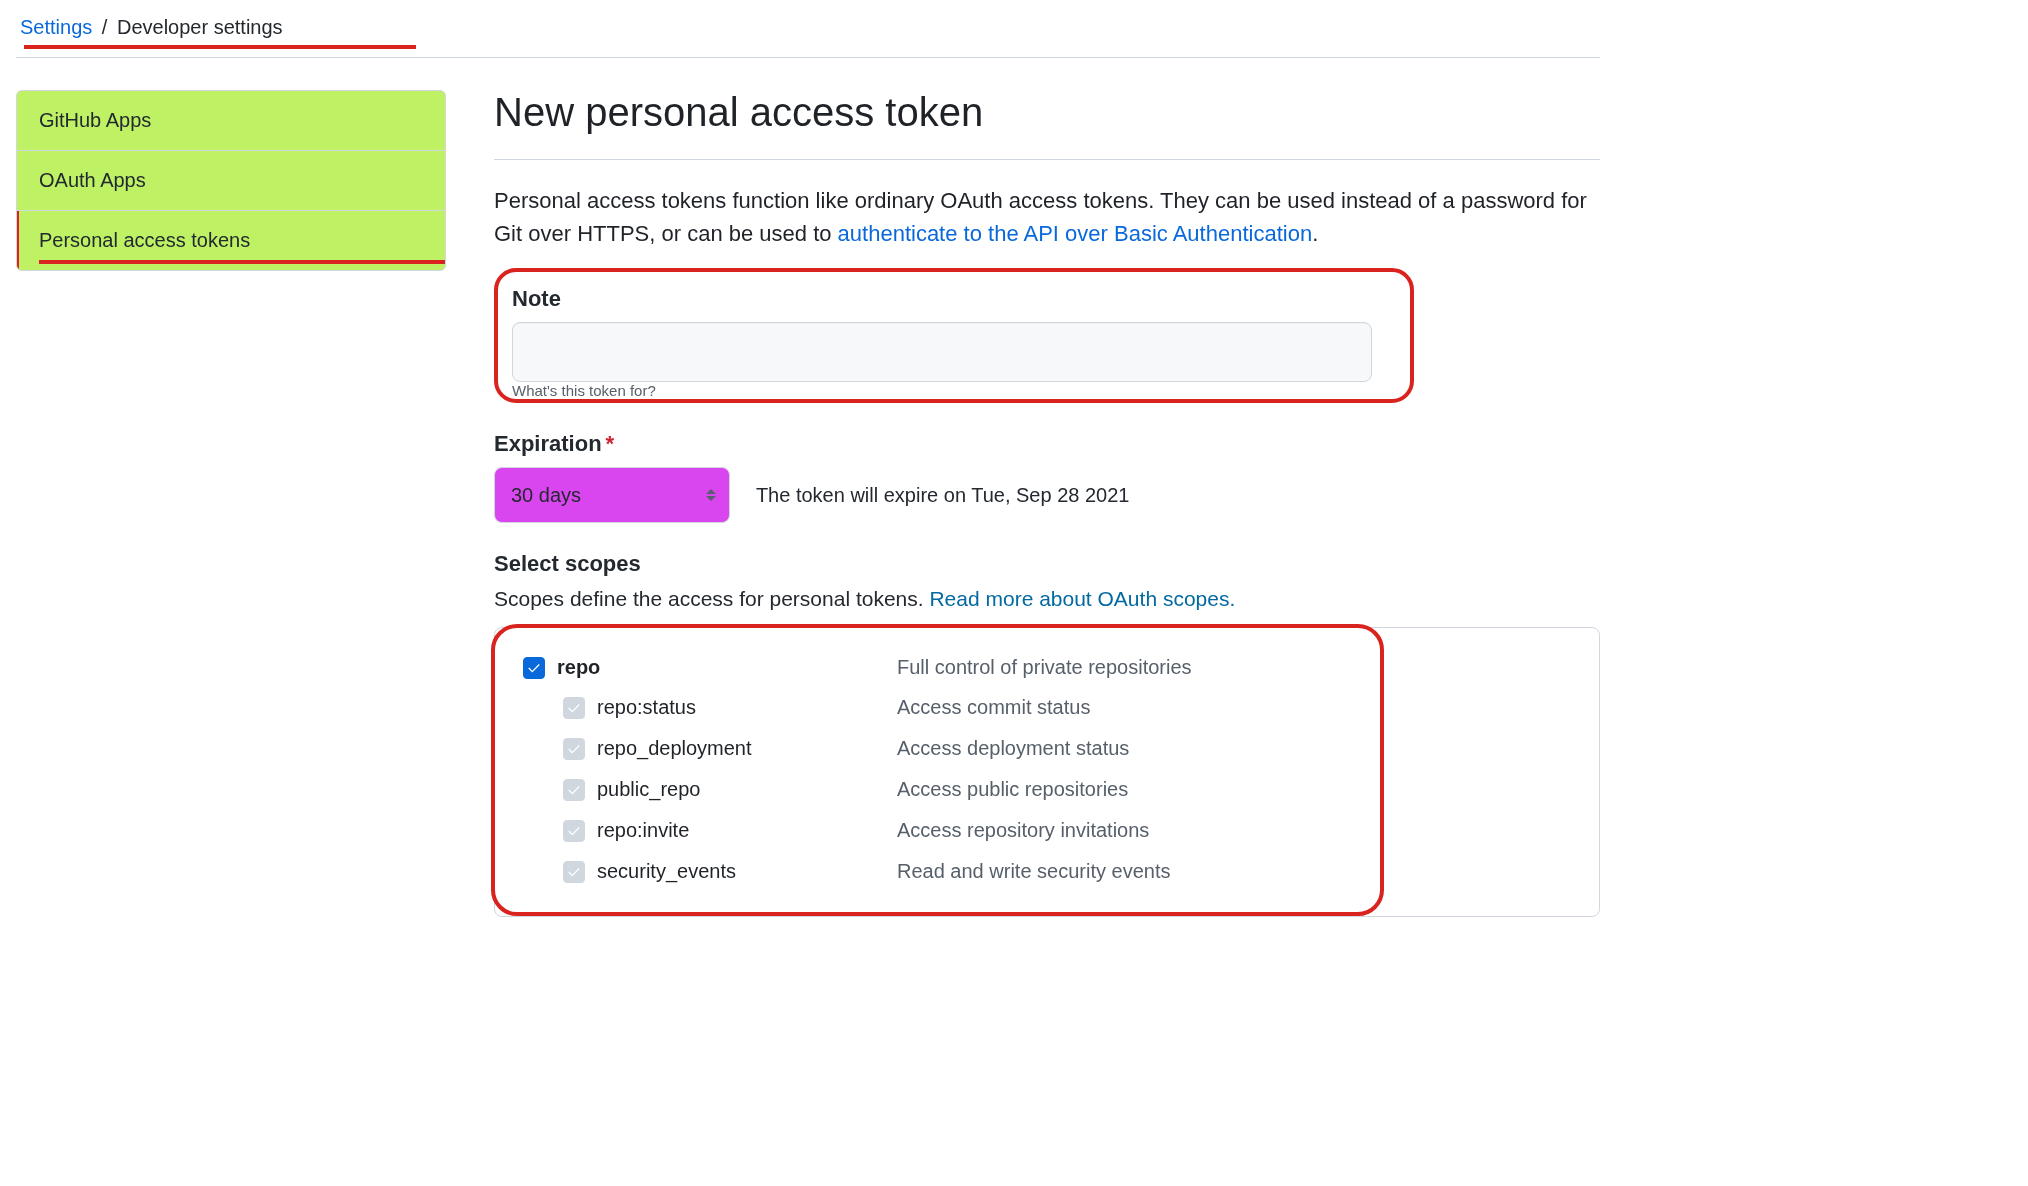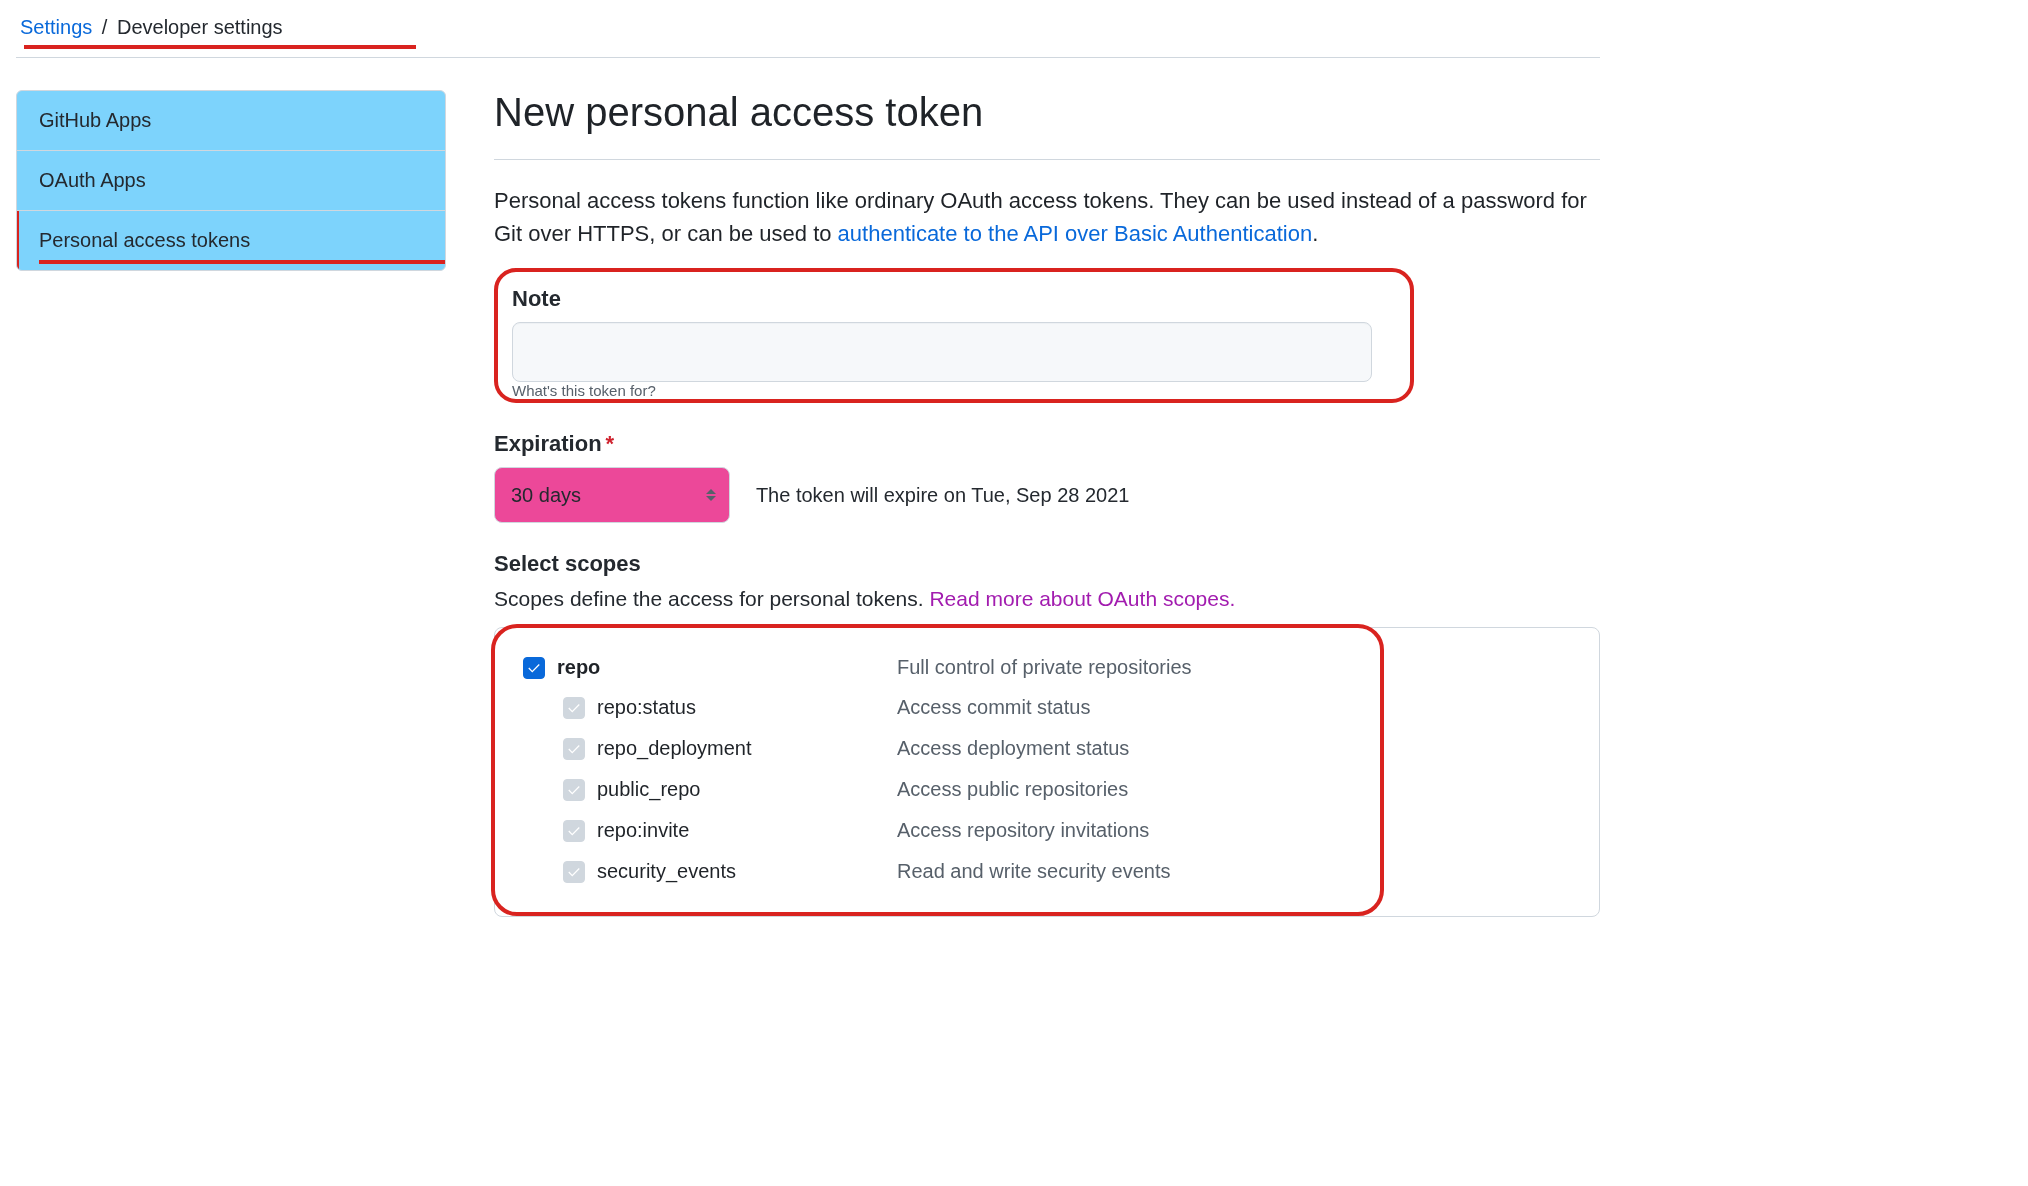--- a/index.html
+++ b/index.html
@@ -44,21 +44,21 @@
       padding-top: 32px;
     }
     .sidebar {
       width: 430px;
       flex: none;
     }
     .menu {
       border: 1px solid #d0d7de;
       border-radius: 6px;
       overflow: hidden;
-      background: #7dd3fc;
+      background: #bef264;
     }
     .menu-item {
       display: block;
       padding: 18px 22px;
       font-size: 20px;
       color: #24292f;
       border-bottom: 1px solid #d0d7de;
       text-decoration: none;
       cursor: pointer;
       position: relative;
@@ -133,21 +133,21 @@
     .select-wrap {
       position: relative;
       display: inline-block;
       vertical-align: middle;
     }
     .select-input {
       width: 236px;
       height: 56px;
       border: 1px solid #d0d7de;
       border-radius: 8px;
-      background: #ec4899;
+      background: #d946ef;
       padding: 8px 36px 8px 16px;
       font-size: 20px;
       appearance: none;
       color: #24292f;
     }
     .select-caret {
       position: absolute;
       right: 14px;
       top: 50%;
       transform: translateY(-50%);
@@ -168,21 +168,21 @@
       margin-left: 22px;
       font-size: 20px;
       color: #24292f;
       vertical-align: middle;
     }
     .scopes-intro {
       font-size: 21px;
       margin-top: 10px;
       margin-bottom: 16px;
     }
-    .scopes-intro a { color: #a21caf; text-decoration: none; }
+    .scopes-intro a { color: #0369a1; text-decoration: none; }
     .scopes-box {
       border: 1px solid #d0d7de;
       border-radius: 8px;
       padding: 20px 24px;
       width: 100%;
     }
     .annot-box.scopes {
       border-radius: 26px;
       padding: 0;
       width: 893px;

